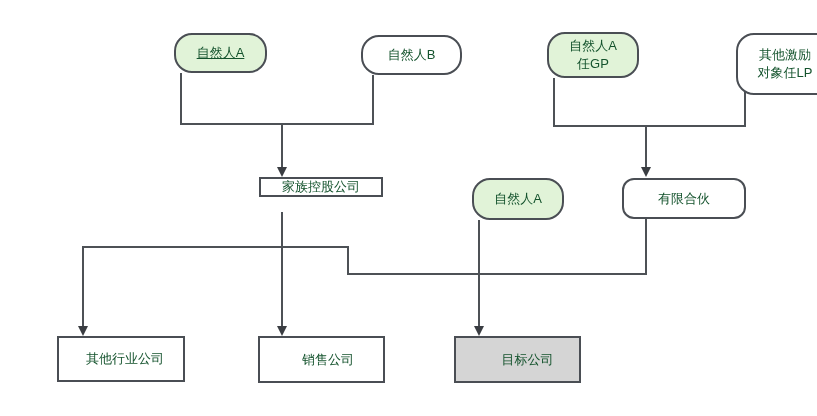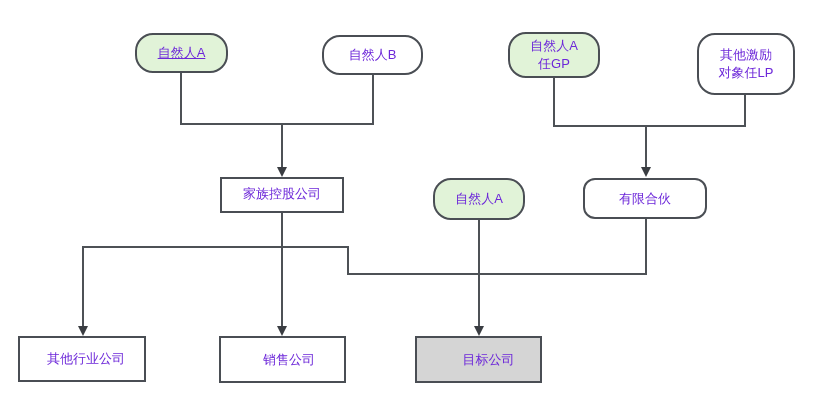--- a/index.html
+++ b/index.html
@@ -13,24 +13,25 @@
   }
   .node {
     position: absolute;
     box-sizing: border-box;
     display: flex;
     align-items: center;
     justify-content: center;
     text-align: center;
     background: #ffffff;
     border: 2px solid #4a4e54;
-    color: #6d28d9;
+    color: #14532d;
     font-size: 13px;
     line-height: 1.35;
     white-space: pre-line;
+    margin-left: 39px;
   }
   .pill { border-radius: 18px; }
   .round6 { border-radius: 12px; }
   .green { background: #e1f3d8; }
   .gray  { background: #d5d5d5; }
   .underlined { text-decoration: underline; }
   .seg {
     position: absolute;
     background: #4d5156;
   }
@@ -83,21 +84,21 @@
   <div class="node pill green" style="left:508px; top:32px; width:92px; height:46px;">
     <span>自然人A
 任GP</span>
   </div>
 
   <div class="node pill" style="left:697px; top:33px; width:98px; height:62px;">
     <span>其他激励
 对象任LP</span>
   </div>
 
-  <div class="node" style="left:220px; top:177px; width:124px; height:36px;font-family:Liberation Mono, monospace;">
+  <div class="node" style="left:220px; top:177px; width:124px; height:20px;">
     <span>家族控股公司</span>
   </div>
 
   <div class="node pill green" style="left:433px; top:178px; width:92px; height:42px;">
     <span>自然人A</span>
   </div>
 
   <div class="node round6" style="left:583px; top:178px; width:124px; height:41px;">
     <span>有限合伙</span>
   </div>

